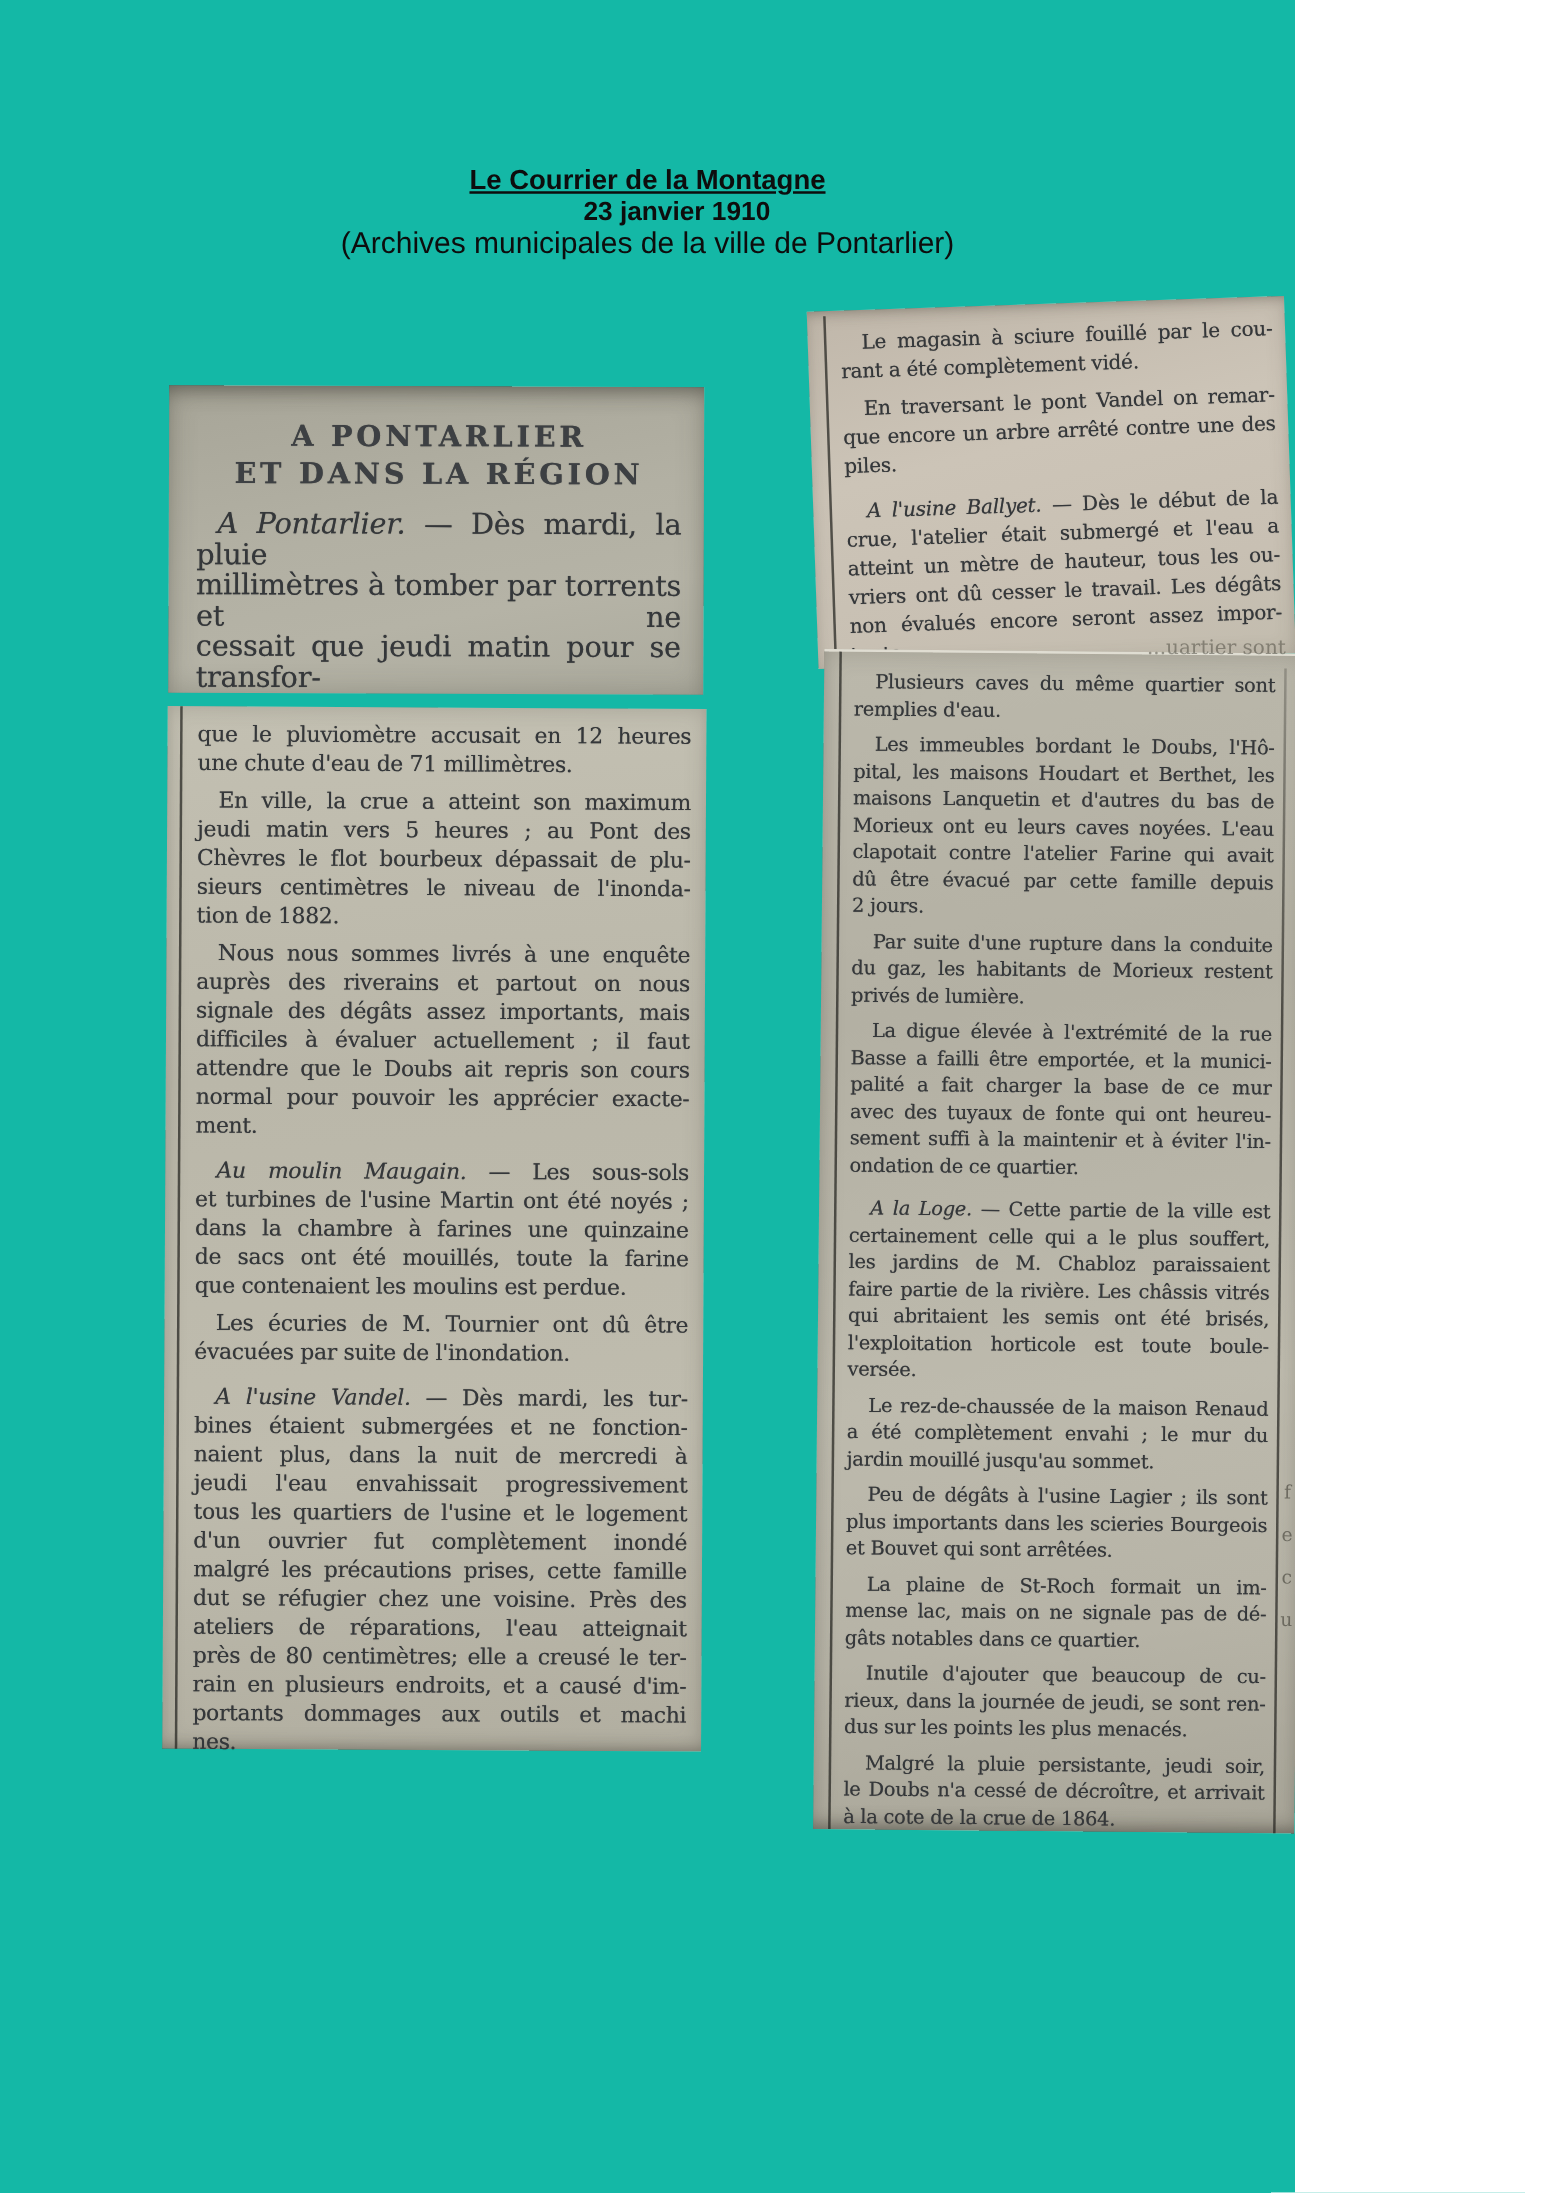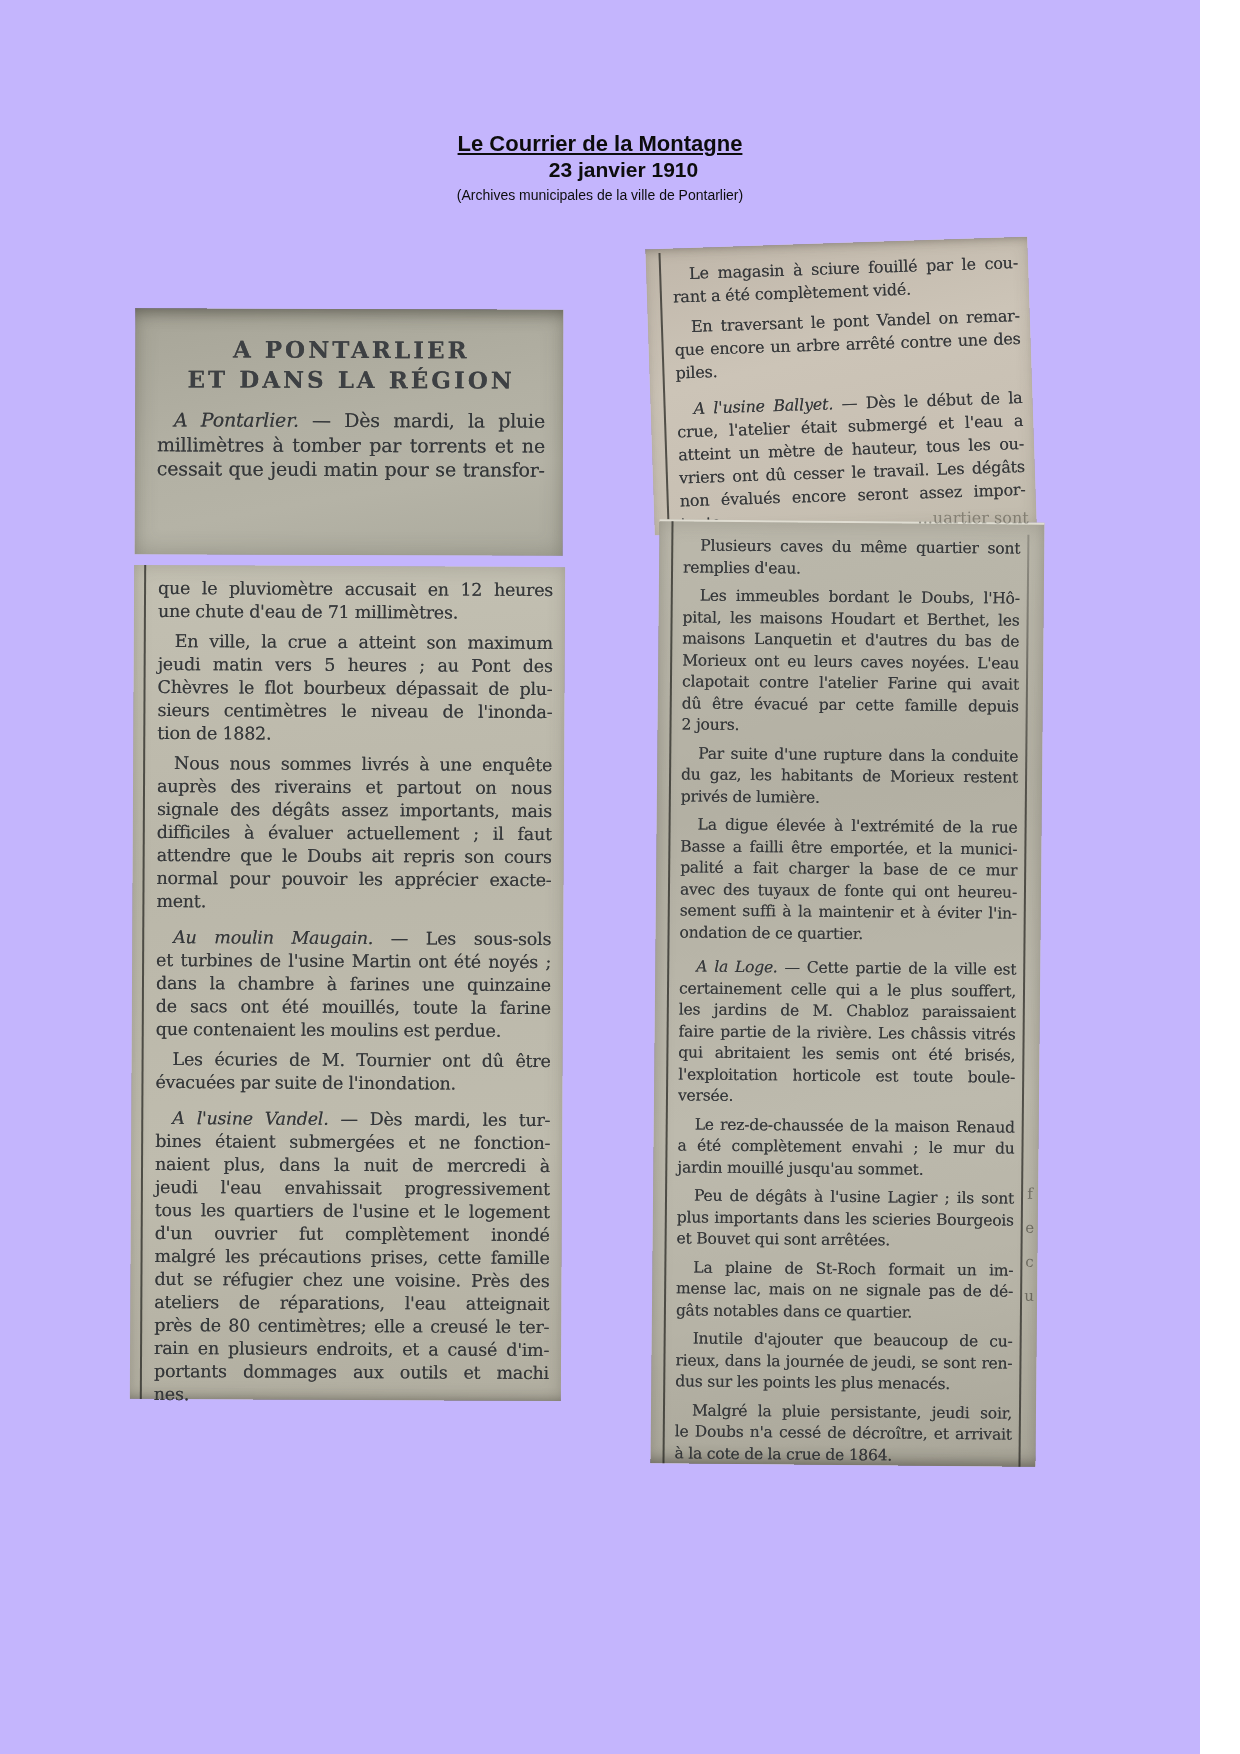--- a/index.html
+++ b/index.html
@@ -1,32 +1,32 @@
 <!DOCTYPE html>
 <html lang="fr"><head>
 <meta charset="utf-8">
 <style>
   html,body{margin:0;padding:0;background:#ffffff;}
   .sheet{
     position:relative;
-    width:1200px;height:1754px;
-    background:#c4b5fd;
+    width:1036px;height:1754px;
+    background:#14b8a6;
     overflow:hidden;
     font-family:"DejaVu Serif", serif;
   }
 
   
   .doc-header{
     position:absolute;top:131px;left:0;width:100%;
     text-align:center;color:#0d0d0d;
     font-family:"Liberation Sans", sans-serif;
   }
   .doc-header .title{font-size:22px;font-weight:bold;text-decoration:underline;line-height:26px;}
   .doc-header .date{font-size:21px;font-weight:bold;line-height:24px;margin-top:1px;margin-left:47px;}
-  .doc-header .source{font-size:14px;font-weight:normal;line-height:24px;margin-top:1px;}
+  .doc-header .source{font-size:24px;font-weight:normal;line-height:24px;margin-top:1px;}
 
   
   .clipping{
     position:absolute;box-sizing:border-box;
     color:#34373a;
     text-shadow:0 0 0.6px rgba(45,45,45,0.65);
   }
   .clipping .rule{position:absolute;width:2px;background:rgba(35,34,30,0.72);}
 
   #clipA{
@@ -34,21 +34,21 @@
     padding:26px 18px 0 22px;
     background:linear-gradient(170deg,#a7a598 0%,#b2b0a3 45%,#b5b3a6 70%,#abaa9d 100%);
     box-shadow:inset 0 10px 16px -8px rgba(50,48,40,0.55), inset 0 0 22px rgba(60,58,48,0.25);
     transform:rotate(0.2deg);
   }
   .np-heading{
     text-align:center;font-weight:bold;color:#3d4043;
     font-size:23px;line-height:30px;letter-spacing:3px;
     margin-bottom:13px;
   }
-  #clipA .para{font-size:19px;line-height:24.5px;letter-spacing:-0.2px;}
+  #clipA .para{font-size:23px;line-height:24.5px;letter-spacing:-0.2px;}
 
   #clipB{
     left:132px;top:566px;width:431px;height:834px;
     padding:12px 12px 0 24px;
     background:linear-gradient(176deg,#c3c0b2 0%,#bab7a9 35%,#bfbcae 70%,#b1ae a0 100%);
     background:linear-gradient(176deg,#c3c0b2 0%,#bab7a9 35%,#bfbcae 70%,#b1aea0 100%);
     box-shadow:inset 0 0 18px rgba(70,66,55,0.22), inset 0 -8px 12px -8px rgba(50,48,40,0.45);
     transform:rotate(0.3deg);
   }
   #clipB .rule-left{left:10px;top:0;bottom:0;}

